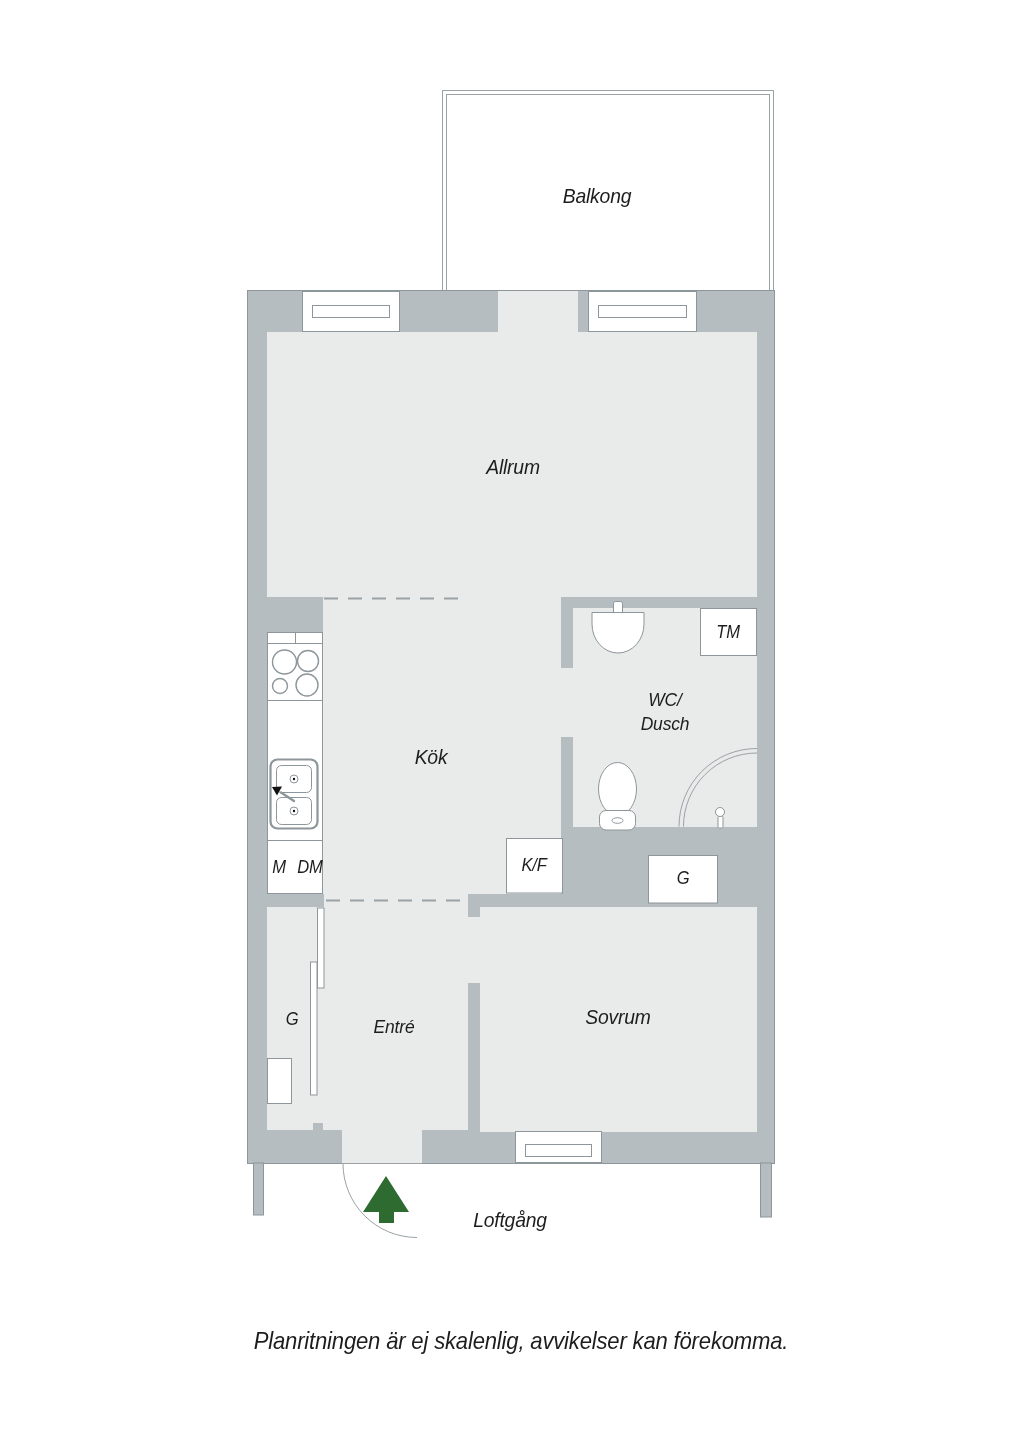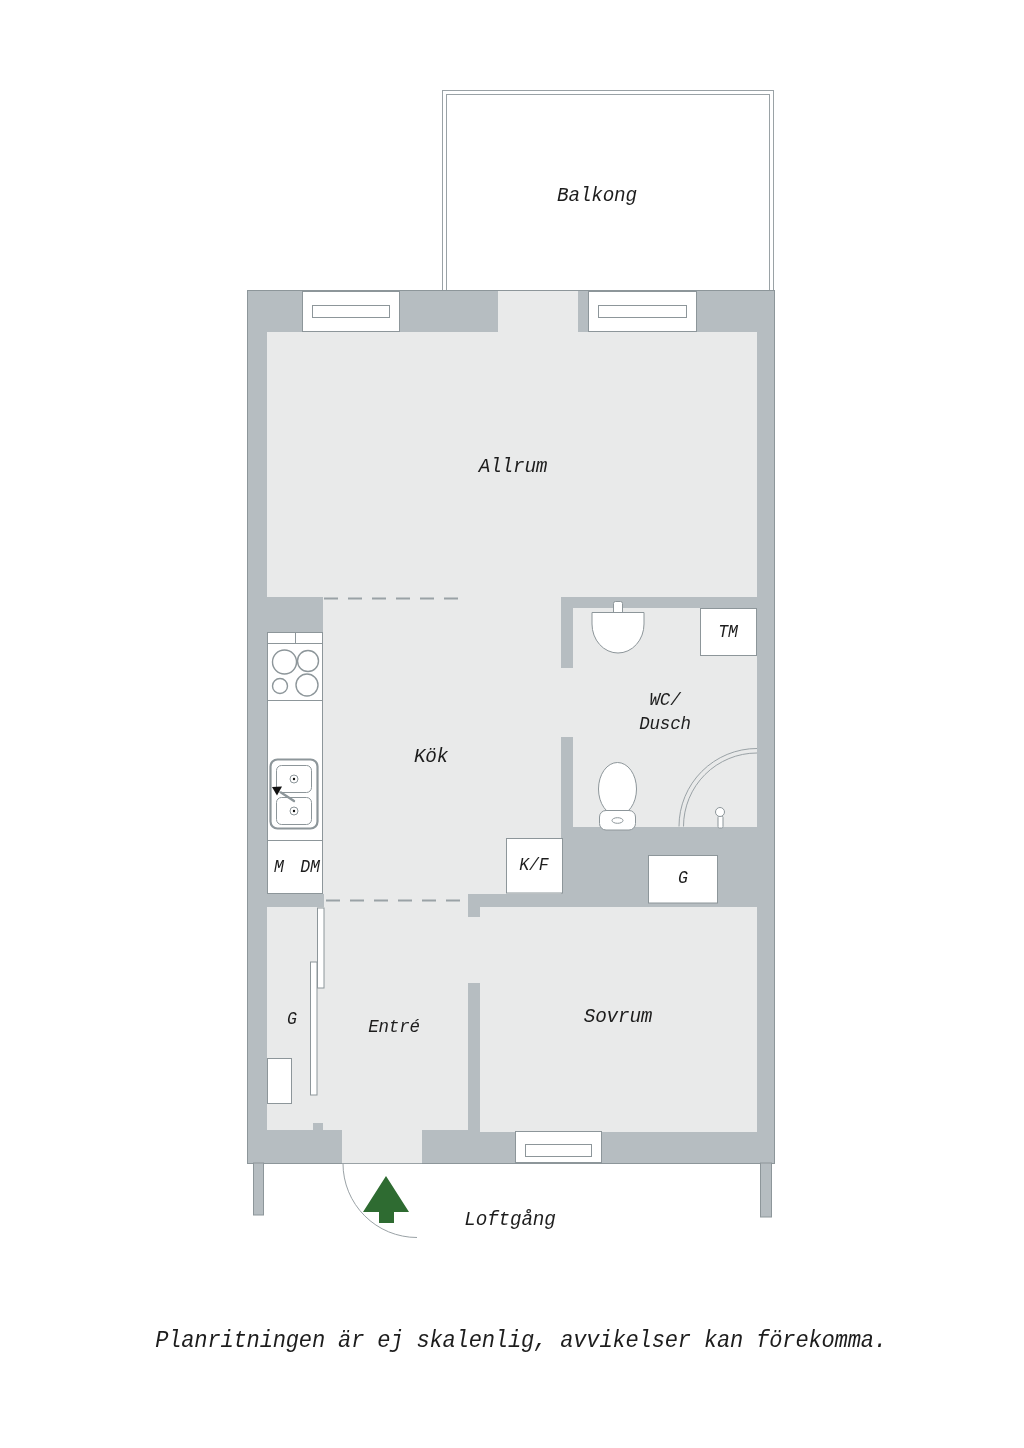--- a/index.html
+++ b/index.html
@@ -7,21 +7,21 @@
     --floor:#e9eaea;
     --outline:#8d969a;
     --dash:#9aa2a6;
     --entrance-arrow:#2e6b31;
     --text:#1d1d1d;
     --background:#ffffff;
   }
   html,body{margin:0;padding:0;background:var(--background);}
   #canvas{
     position:relative;width:988px;height:1448px;background:var(--background);
-    font-family:Liberation Mono, monospace;overflow:hidden;
+    font-family:Liberation Sans, sans-serif;overflow:hidden;
   }
   svg{position:absolute;left:0;top:0;}
   
   .building{fill:var(--wall);stroke:var(--outline);stroke-width:1;}
   .wall-fill{fill:var(--wall);}
   .wall-stub{fill:var(--wall);stroke:var(--outline);stroke-width:1;}
   .floor-fill{fill:var(--floor);}
   .balcony-outer{fill:var(--background);stroke:var(--dash);stroke-width:1;}
   .balcony-inner{fill:none;stroke:var(--dash);stroke-width:1;}
   .white-box{fill:#ffffff;stroke:var(--outline);stroke-width:1;}

